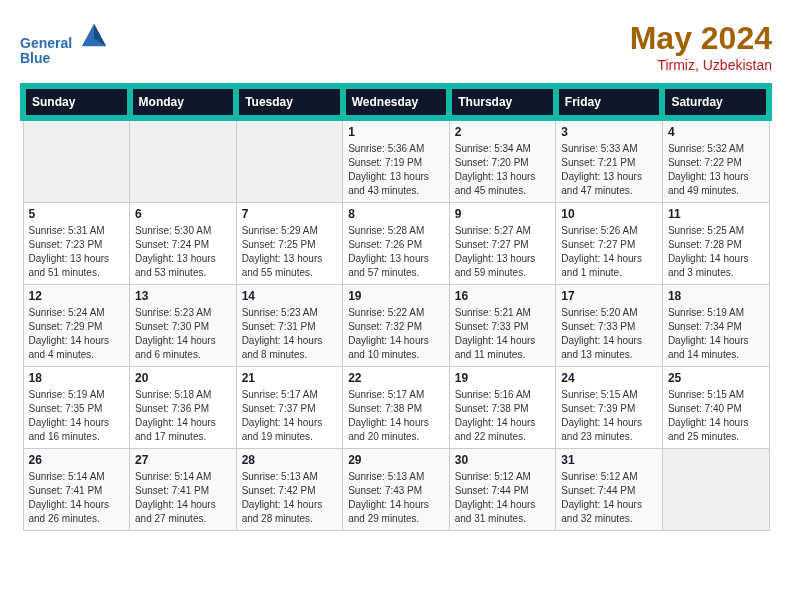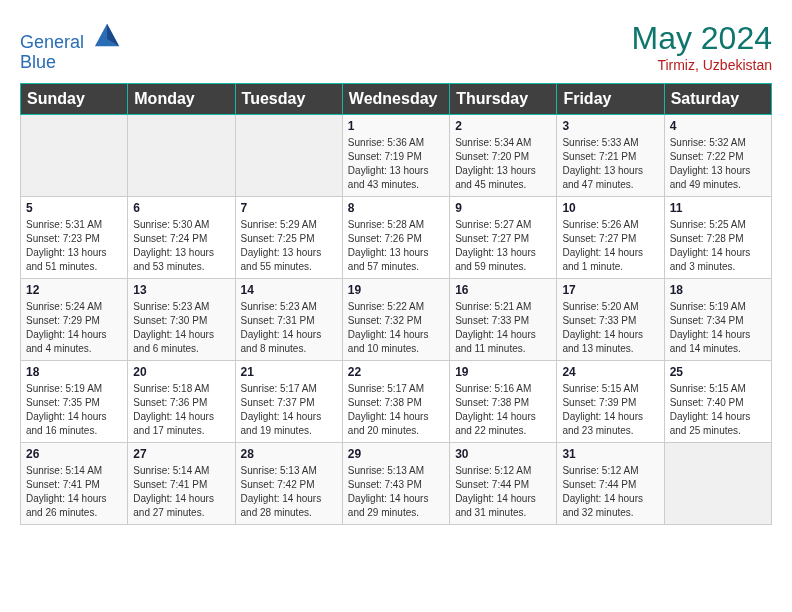--- a/index.html
+++ b/index.html
@@ -14,59 +14,59 @@
       display: flex;
       justify-content: space-between;
       align-items: flex-start;
       margin-bottom: 10px;
     }
     .logo {
       display: flex;
       align-items: center;
     }
     .logo-text {
-      font-size: 18px;
-      font-weight: normal;
+      font-size: 14px;
+      font-weight: bold;
       color: #1a1a2e;
       line-height: 1.1;
     }
     .logo-text span {
       color: #2a6db5;
     }
     .logo-icon {
       width: 28px;
       height: 28px;
       margin-left: 4px;
     }
     .title-block {
       text-align: right;
     }
     .month-title {
       font-size: 32px;
-      font-weight: normal;
-      color: #0f766e;
+      font-weight: bold;
+      color: #a16207;
       text-align: center;
     }
     .subtitle {
       font-size: 14px;
       color: #b91c1c;
     }
     table {
       width: 100%;
       border-collapse: collapse;
       font-size: 11px;
     }
     thead th {
-      background-color: #404040;
+      background-color: #0f172a;
       color: #fff;
       text-align: left;
       padding: 6px 6px;
-      font-size: 16px;
-      font-weight: bold;
-      border: 1px solid #14b8a6;
+      font-size: 12px;
+      font-weight: bold;
+      border: 6px solid #14b8a6;
     }
     td {
       border: 1px solid #ccc;
       vertical-align: top;
       padding: 4px 5px;
       width: 14.28%;
       min-height: 80px;
       height: 80px;
     }
     .day-num {

